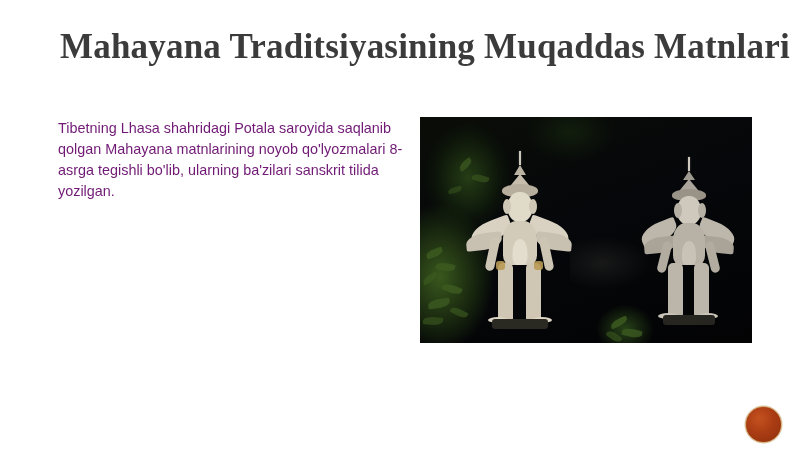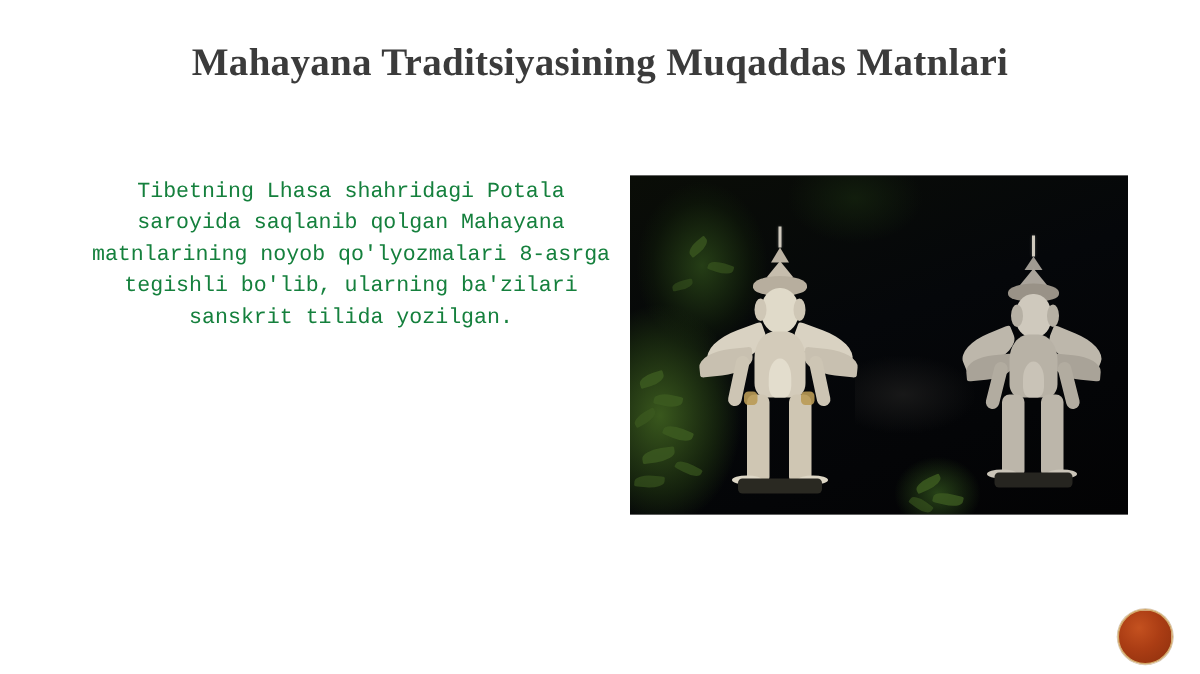--- a/index.html
+++ b/index.html
@@ -17,39 +17,39 @@
   }
 
   
   .title {
     position:absolute;
     left:60px; top:26px;
     width:680px;
     text-align:center;
     font-family:"Liberation Serif", "DejaVu Serif", serif;
     font-weight:bold;
-    font-size:26px;
+    font-size:35px;
     line-height:1.2;
     letter-spacing:0.2px;
     color:#3b3b3b;
     white-space:nowrap;
   }
 
   
   .body-col {
     position:absolute;
     left:58px; top:118px;
     width:352px;
   }
   .para {
-    text-align:center;
+    text-align:left;
     font-size:14.4px;
     line-height:1.45;
-    color:#15803d;
-    font-family:Liberation Mono, monospace;
+    color:#701a75;
+    font-family:Liberation Sans, sans-serif;
   }
   .para + .para { margin-top:17px; }
 
   
   .photo-frame {
     position:absolute;
     left:420px; top:117px;
     width:332px; height:226px;
     background:#050505;
     overflow:hidden;

